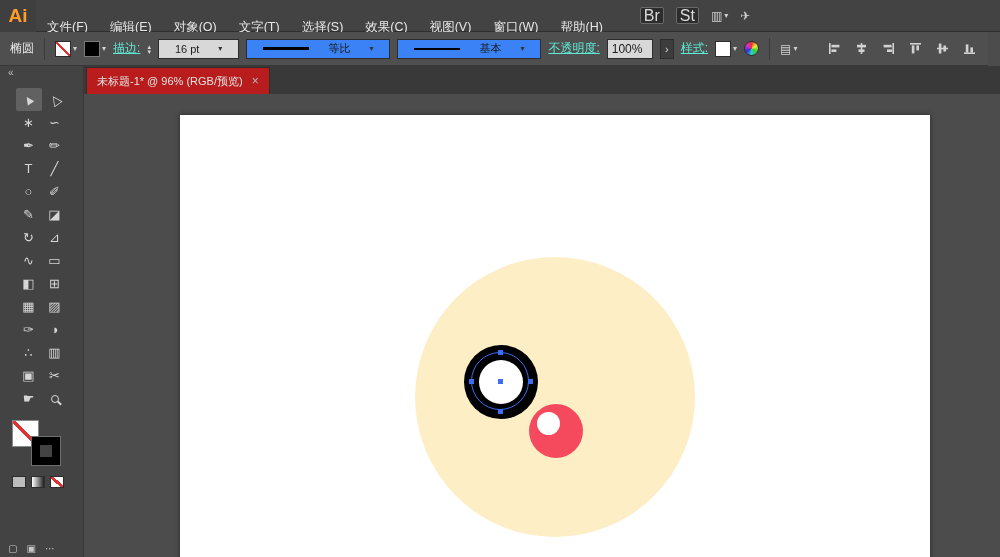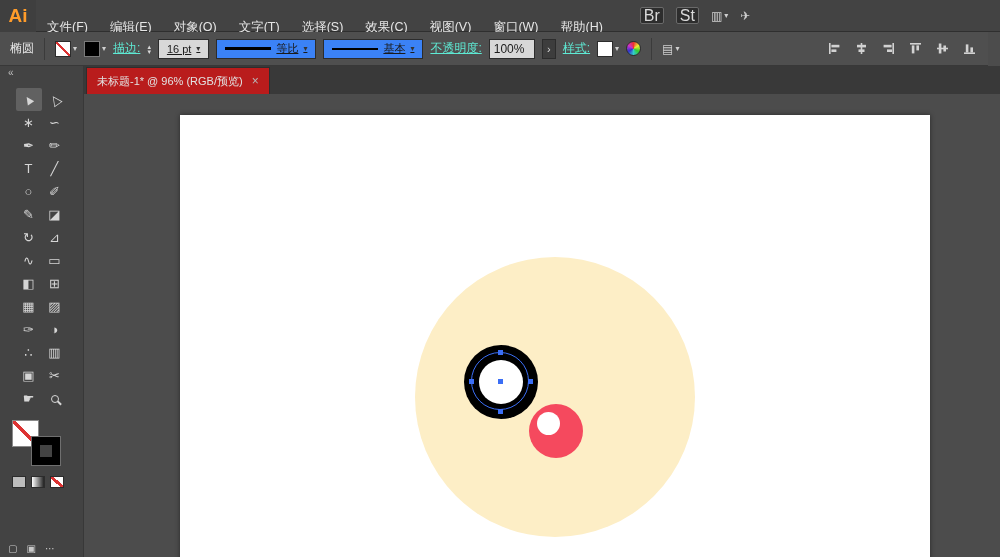--- a/index.html
+++ b/index.html
@@ -28,21 +28,21 @@
     display:flex; align-items:center; padding:0 10px; font-size:12px; gap:7px; }
   .vsep { width:1px; height:22px; background:#3b3b3b; margin:0 3px; }
   .link { color:#5eead4; text-decoration:underline; white-space:nowrap; }
   .swatch-ctl { display:flex; align-items:center; gap:2px; }
   .sw-none { width:16px; height:16px; background:#fff; border:1px solid #2c2c2c;
     background-image:linear-gradient(to top right, transparent 44%, var(--none-slash-red,#d33) 44%,
       var(--none-slash-red,#d33) 56%, transparent 56%); }
   .sw-black { width:16px; height:16px; background:var(--ring-black,#000); border:1px solid #7a7a7a; }
   .stepper { display:flex; flex-direction:column; line-height:5px; font-size:7px; color:#d9d9d9; }
   .field { display:flex; align-items:center; height:20px; background:#d8d8d8; color:#1b1b1b;
-    border:1px solid #2c2c2c; padding:0 8px; gap:5px; font-size:11px; white-space:nowrap;text-decoration:underline; }
+    border:1px solid #2c2c2c; padding:0 16px; gap:19px; font-size:11px; white-space:nowrap; }
   .field .caret { color:#333; }
   .line-prev { width:46px; height:3px; background:#000; }
   .line-prev.thin { height:2px; }
   .dd { background:#3b82f6; }
   .opacity-input { width:46px; height:20px; background:#d8d8d8; border:1px solid #2c2c2c;
     font-size:12px; color:#1b1b1b; padding:0 4px; font-family:inherit; }
   .sq-btn { width:14px; height:20px; background:#3d3d3d; border:1px solid #2c2c2c; color:#d9d9d9;
     display:flex; align-items:center; justify-content:center; font-size:11px; }
   .style-sw { width:16px; height:16px; background:#fff; border:1px solid #2c2c2c; }
   .color-wheel { width:15px; height:15px; border-radius:50%;

